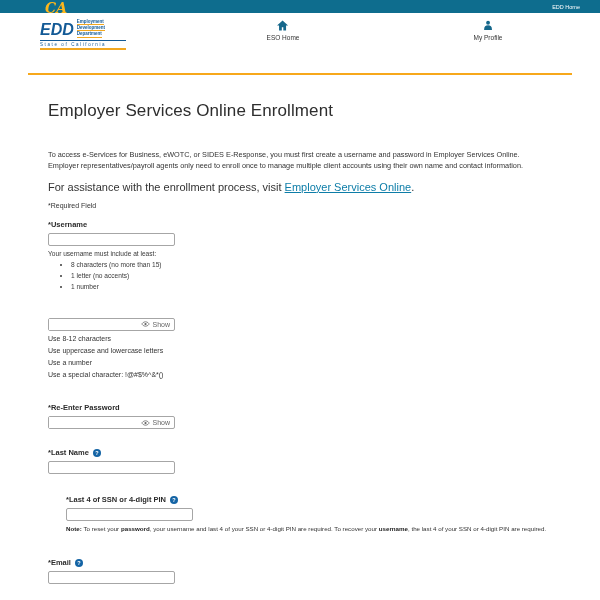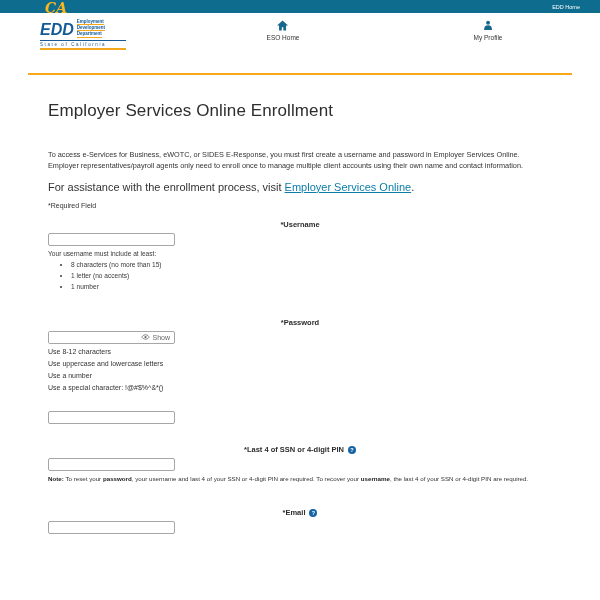--- a/index.html
+++ b/index.html
@@ -33,21 +33,21 @@
 
   
   .main { padding:26px 48px 0 48px; }
   h1.page-title { font-size:17px; font-weight:400; color:#2e2e2e; letter-spacing:0.1px; }
   .intro { margin-top:29px; font-size:7.3px; line-height:1.5; color:#333; max-width:506px; }
   .assist { margin-top:9px; font-size:11px; color:#333; }
   .assist a { color:#0d7da8; text-decoration:underline; cursor:pointer; }
   .required-note { margin-top:9px; font-size:7px; color:#333; }
 
   .field { margin-top:0; }
-  .label-row { display:flex; align-items:center; gap:4px;justify-content:center; }
+  .label-row { display:flex; align-items:center; gap:4px; }
   .label { font-size:7.5px; font-weight:bold; color:#2b2b2b; }
   .help-icon { width:8px; height:8px; border-radius:50%; background:#1464a5; color:#fff;
                font-size:5.5px; font-weight:bold; display:inline-flex; align-items:center;
                justify-content:center; cursor:pointer; flex:none; }
   .text-input { display:block; width:127px; height:13px; border:1px solid #a6a6a6; border-radius:2px;
                 margin-top:4px; font-size:7.5px; padding:1px 3px; font-family:"Liberation Sans",sans-serif; }
   .pw-box { width:127px; height:13px; border:1px solid #a6a6a6; border-radius:2px; margin-top:4px;
             display:flex; align-items:center; background:#fff; }
   .pw-box input { flex:1; min-width:0; border:none; outline:none; font-size:7.5px; padding:1px 3px;
                   font-family:"Liberation Sans",sans-serif; }
@@ -60,21 +60,21 @@
   ul.hint-list li { font-size:6.6px; color:#3a3a3a; margin-top:4px; }
   .pw-hints p { font-size:7px; color:#333; margin-top:3px; line-height:1.3; }
   .field-note { margin-top:4px; font-size:6.2px; color:#333; max-width:506px; }
   .field-note b { color:#222; }
 
   .mt-username { margin-top:11px; }
   .mt-password { margin-top:28px; }
   .mt-repassword { margin-top:24px; }
   .mt-first { margin-top:20px; }
   .mt-last { margin-top:19px; }
-  .mt-ssn { margin-top:21px; }
+  .mt-ssn { margin-top:21px;margin-left:18px; }
   .mt-email { margin-top:26px; }
 </style>
 </head>
 <body>
 
 <div class="utility-bar">
   <div class="ca-logo">
     <span class="ca">CA</span><span class="gov">gov</span>
   </div>
   <a class="utility-link">EDD Home</a>
@@ -130,44 +130,60 @@
     <input class="text-input" type="text" value="" style="">
     <p class="hint-title">Your username must include at least:</p>
     <ul class="hint-list">
       <li>8 characters (no more than 15)</li>
       <li>1 letter (no accents)</li>
       <li>1 number</li>
     </ul>
   </div>
 
   <div class="field mt-password">
-    <div class="label-row">
-      <span class="label">*Password</span>
-    </div>
     <div class="pw-box">
       <input type="password" value="" style="">
       <button class="show-btn">
         <svg width="9" height="6" viewBox="0 0 24 14">
           <path d="M12 1C6 1 2 7 2 7s4 6 10 6 10-6 10-6-4-6-10-6z" fill="none" stroke="#666" stroke-width="2"></path>
           <circle cx="12" cy="7" r="3" fill="#666"></circle>
         </svg>
         <span>Show</span>
       </button>
     </div>
     <div class="pw-hints">
       <p>Use 8-12 characters</p>
       <p>Use uppercase and lowercase letters</p>
       <p>Use a number</p>
       <p>Use a special character: !@#$%^&amp;*()</p>
     </div>
   </div>
 
+  <div class="field mt-repassword">
+    <div class="label-row">
+      <span class="label">*Re-Enter Password</span>
+    </div>
+    <div class="pw-box">
+      <input type="password" value="" style="">
+      <button class="show-btn">
+        <svg width="9" height="6" viewBox="0 0 24 14">
+          <path d="M12 1C6 1 2 7 2 7s4 6 10 6 10-6 10-6-4-6-10-6z" fill="none" stroke="#666" stroke-width="2"></path>
+          <circle cx="12" cy="7" r="3" fill="#666"></circle>
+        </svg>
+        <span>Show</span>
+      </button>
+    </div>
+  </div>
 
 
   <div class="field mt-last">
+    <div class="label-row">
+      <span class="label">*Last Name</span>
+      <span class="help-icon">?</span>
+    </div>
     <input class="text-input" type="text" value="" style="">
   </div>
 
   <div class="field mt-ssn">
     <div class="label-row">
       <span class="label">*Last 4 of SSN or 4-digit PIN</span>
       <span class="help-icon">?</span>
     </div>
     <input class="text-input" type="text" value="" style="">
     <p class="field-note">

